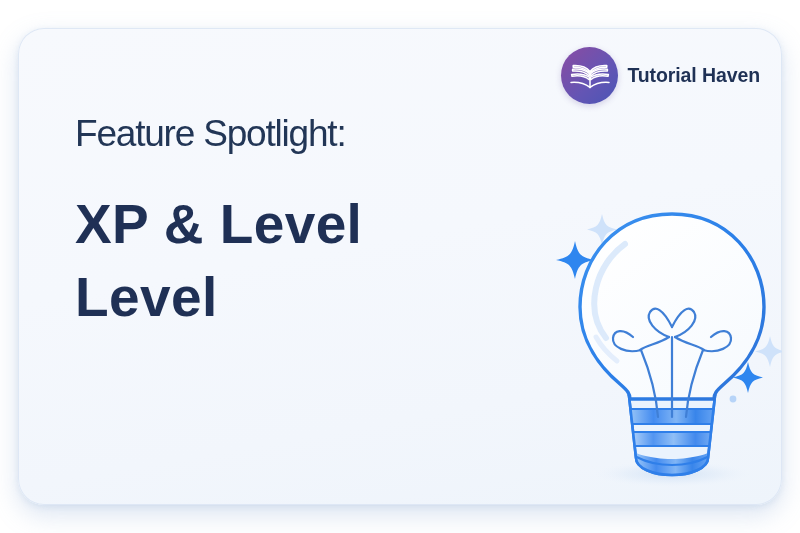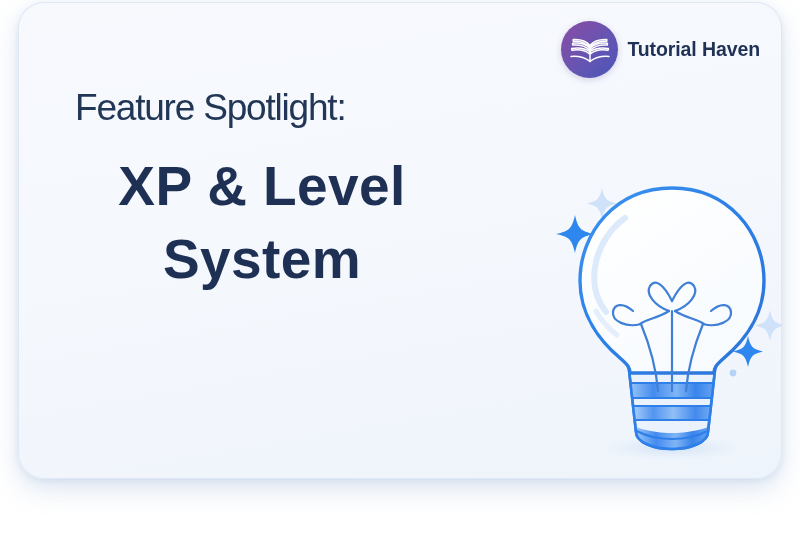--- a/index.html
+++ b/index.html
@@ -12,21 +12,21 @@
     height: 533px;
     overflow: hidden;
     font-family: "Liberation Sans", sans-serif;
     position: relative;
   }
 
   
   #slide-card {
     position: absolute;
     left: 18px;
-    top: 2px;
+    top: 28px;
     width: 764px;
     height: 477px;
     border-radius: 26px;
     background: linear-gradient(170deg, #f7f9fd 0%, #f5f8fd 45%, #f2f6fc 75%, #eef4fb 100%);
     box-shadow:
       0 10px 26px rgba(120, 155, 205, 0.26),
       0 2px 6px rgba(140, 170, 210, 0.18),
       0 0 0 1px rgba(219, 229, 244, 0.9) inset;
     overflow: hidden;
     text-decoration: underline;
@@ -69,27 +69,27 @@
   }
   #eyebrow {
     font-size: 37px;
     font-weight: normal;
     color: #223656;
     letter-spacing: -1.2px;
     line-height: 1.08;
     white-space: nowrap;
   }
   #headline {
-    margin-top: 22px;
+    margin-top: 34px;
     font-size: 55px;
     font-weight: bold;
     color: #1f3055;
     letter-spacing: 0.4px;
     line-height: 1.32;
-    text-align: center;
+    text-align: left;
     padding-right: 6px;
   }
 
   
   #illustration {
     position: absolute;
     left: 520px;
     top: 168px;
     width: 260px;
     height: 300px;
@@ -117,21 +117,21 @@
         </g>
       </svg>
     </div>
     <div id="brand-name">Tutorial Haven</div>
   </div>
 
   <div id="text-block">
     <div id="eyebrow">Feature Spotlight:</div>
     <div id="headline">
       <div>XP &amp; Level</div>
-      <div>System</div>
+      <div>Level</div>
     </div>
   </div>
 
   <div id="illustration">
     <svg width="260" height="300" viewBox="0 0 260 300" aria-hidden="true">
       <defs>
         <linearGradient id="glassStroke" x1="0" y1="0" x2="1" y2="1">
           <stop offset="0%" stop-color="#3d93f0"></stop>
           <stop offset="50%" stop-color="#2b7fe8"></stop>
           <stop offset="100%" stop-color="#2f74d8"></stop>

